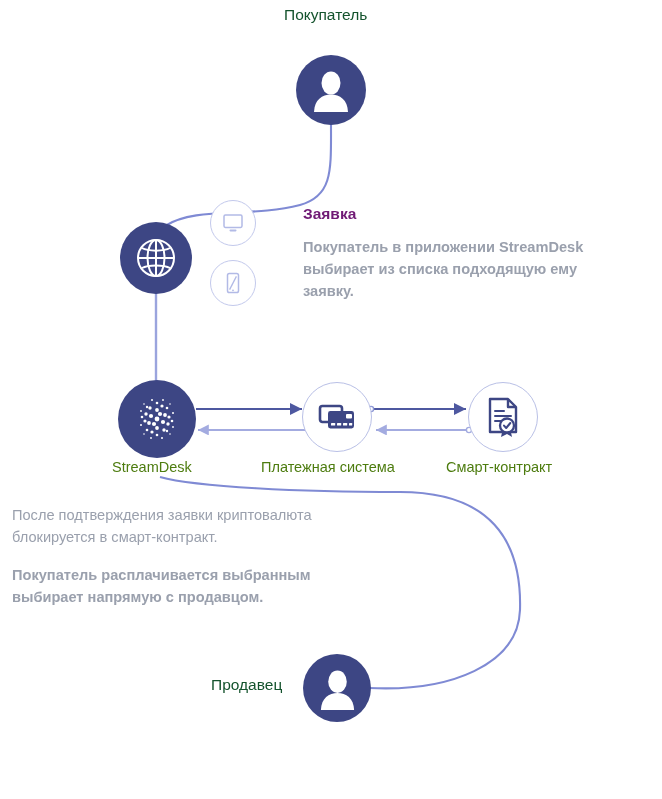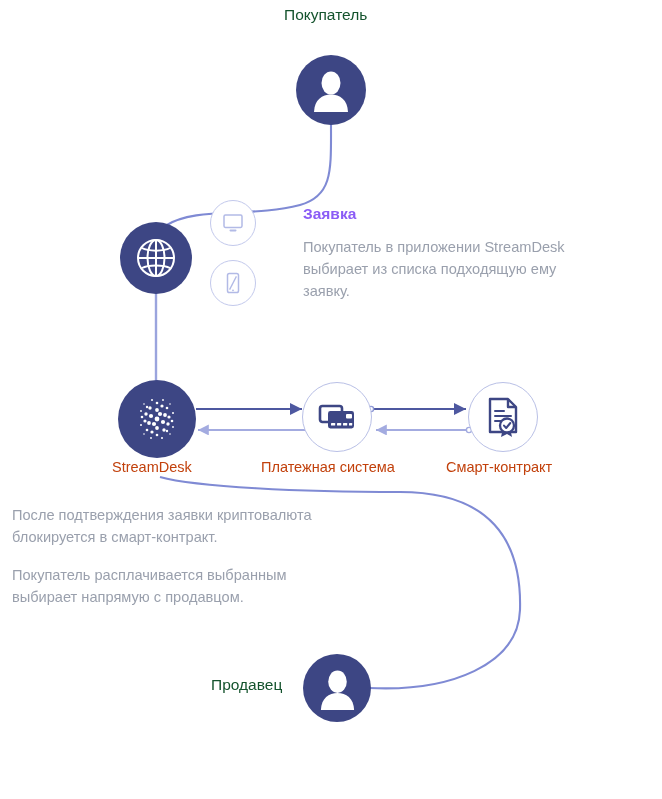--- a/index.html
+++ b/index.html
@@ -6,26 +6,26 @@
   body{width:662px;height:799px;position:relative;overflow:hidden;
        font-family:"Liberation Sans","DejaVu Sans",sans-serif;}
   .stage{position:absolute;inset:0;}
   svg.wires{position:absolute;left:0;top:0;width:662px;height:799px;}
 
   .node{position:absolute;border-radius:50%;display:flex;align-items:center;justify-content:center;}
   .node.filled{background:#3d4684;}
   .node.outline{background:#ffffff;border:1.6px solid #b9c0e6;box-sizing:border-box;}
 
   .label-dark{position:absolute;color:#14532d;font-size:15.5px;white-space:nowrap;}
-  .label-grey{position:absolute;color:#c2410c;font-size:14.5px;white-space:nowrap;}
+  .label-grey{position:absolute;color:#4d7c0f;font-size:14.5px;white-space:nowrap;}
 
   .block{position:absolute;}
-  .block .h{color:#8b5cf6;font-size:15.5px;font-weight:bold;margin:0 0 13px 0;}
+  .block .h{color:#701a75;font-size:15.5px;font-weight:bold;margin:0 0 13px 0;}
   .block .p{color:#9aa0ad;font-size:14.6px;line-height:22px;margin:0 0 16px 0;}
-  .block .p:last-child{margin-bottom:0;}
+  .block .p:last-child{margin-bottom:0;font-weight:bold;}
 
   .dev{position:absolute;width:46px;height:46px;border-radius:50%;
        border:1.5px solid #c3c9ec;background:#fff;box-sizing:border-box;
        display:flex;align-items:center;justify-content:center;}
 </style>
 </head>
 <body>
 
 <div class="stage">
 

